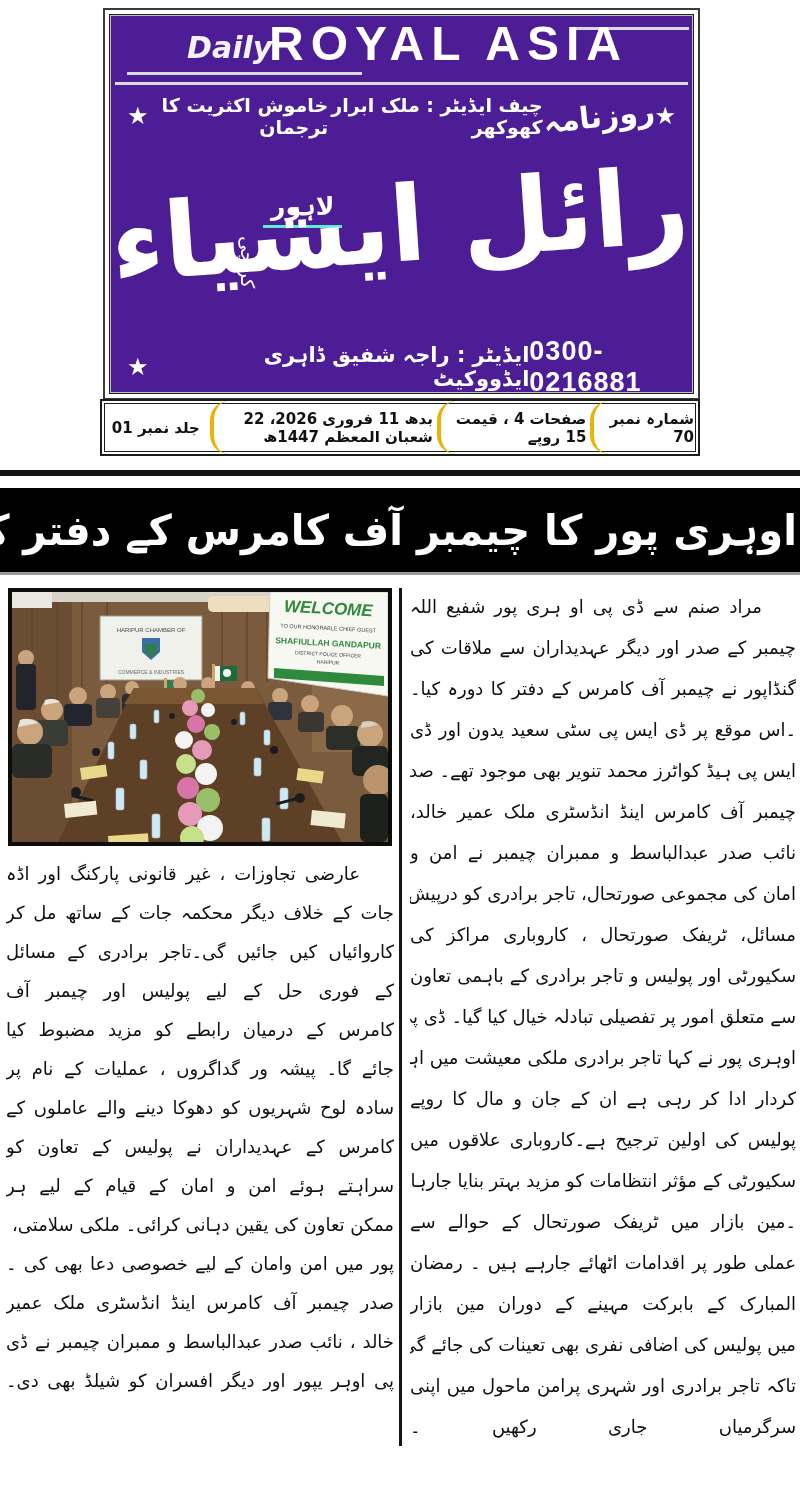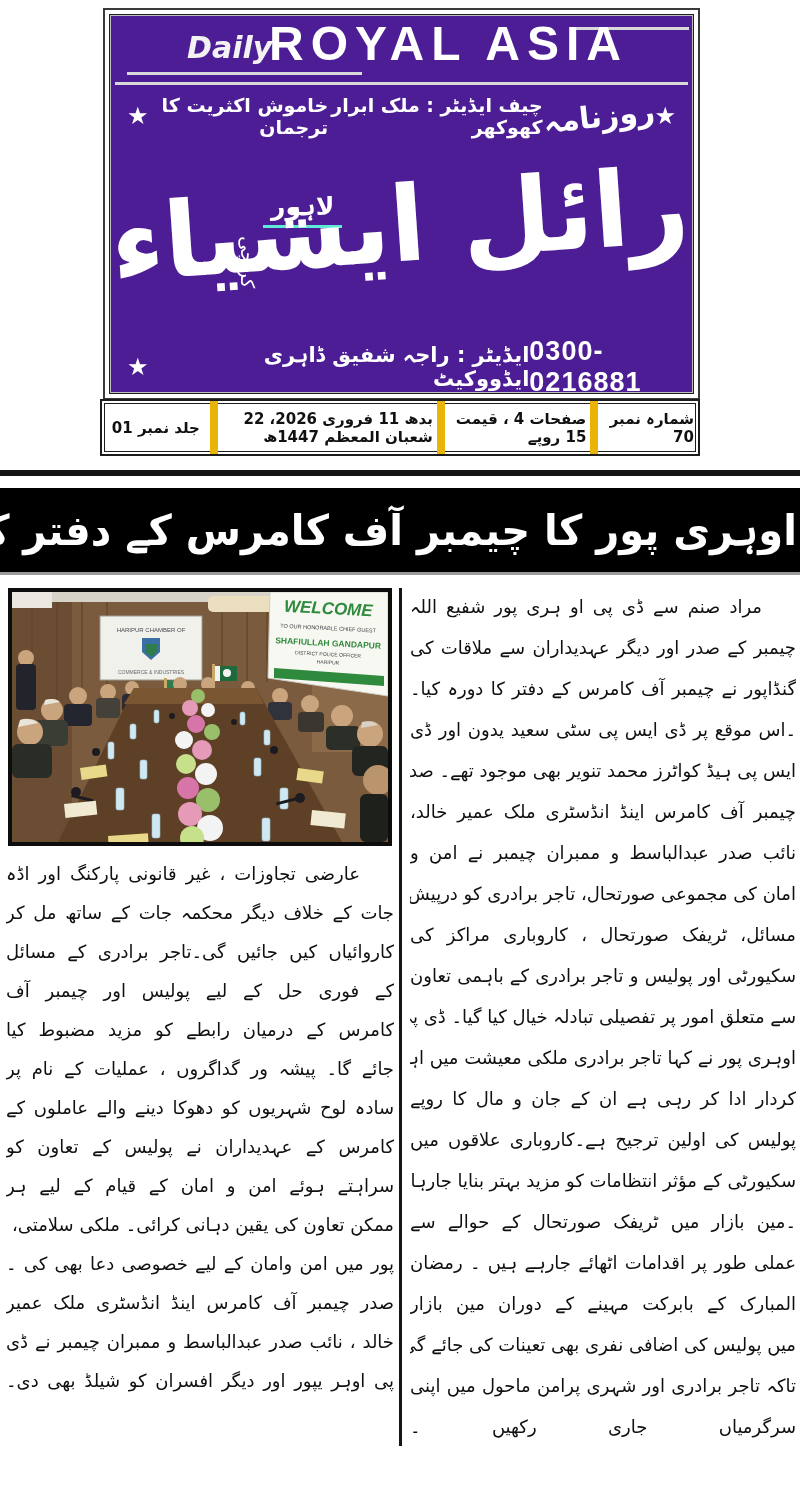--- a/index.html
+++ b/index.html
@@ -19,22 +19,22 @@
   .mh-chief{font-size:19px;font-weight:bold;direction:rtl;}
   .mh-rozanama{font-size:30px;font-weight:bold;direction:rtl;transform:rotate(-6deg);}
   .mh-lahore{position:absolute;left:118px;top:178px;font-size:25px;font-weight:bold;border-bottom:3px solid #5eead4;padding:0 8px 4px;direction:rtl;margin-left:36px;}
   .mh-karachi{position:absolute;left:128px;top:222px;font-size:19px;writing-mode:vertical-rl;letter-spacing:3px;direction:rtl;}
   .mh-big{position:absolute;left:0;right:4px;top:128px;text-align:center;font-size:104px;line-height:1.6;font-weight:bold;color:#fff;direction:rtl;transform:rotate(-4deg);white-space:nowrap;}
   .mh-bottom{position:absolute;left:0;right:0;bottom:4px;height:46px;display:flex;align-items:center;justify-content:space-between;padding:0 18px;direction:ltr;}
   .mh-editor{font-size:21px;font-weight:bold;direction:rtl;margin-left:90px;}
   .mh-phone{font-size:27px;font-weight:bold;letter-spacing:1px;font-family:"Liberation Sans",sans-serif;}
   
   .infobar{left:100px;top:399px;width:600px;height:57px;border:2px solid #1c1c1c;background:#fff;box-shadow:inset 0 0 0 2px #fff, inset 0 0 0 3px #1c1c1c;display:flex;align-items:stretch;box-sizing:border-box;}
-  .infobar .cell{display:flex;align-items:center;justify-content:center;direction:rtl;font-size:15px;font-weight:bold;color:#111;padding:0 4px;box-sizing:border-box;}
-  .infobar .cell + .cell{border-left:8px solid #eab308;}
+  .infobar .cell{display:flex;align-items:center;justify-content:center;direction:rtl;font-size:15px;font-weight:bold;color:#111;padding:0 4px;box-sizing:border-box;border-radius:19px;}
+  .infobar .cell + .cell{border-left:4px solid #eab308;}
   .cell-volume{width:108px;}
   .cell-date{width:228px;}
   .cell-pages{width:154px;}
   .cell-issue{width:108px;}
   
   .top-rule{left:0;top:470px;width:800px;height:6px;background:#141414;}
   .headline-bar{left:0;top:488px;width:800px;height:84px;background:#000;border-bottom:3px solid #9a9a9a;display:flex;align-items:center;justify-content:center;}
   .headline-text{color:#fff;font-size:40px;font-weight:bold;direction:rtl;white-space:nowrap;transform:scaleY(1.05);}
   
   .col-divider{left:399px;top:588px;width:3px;height:858px;background:#161616;}

